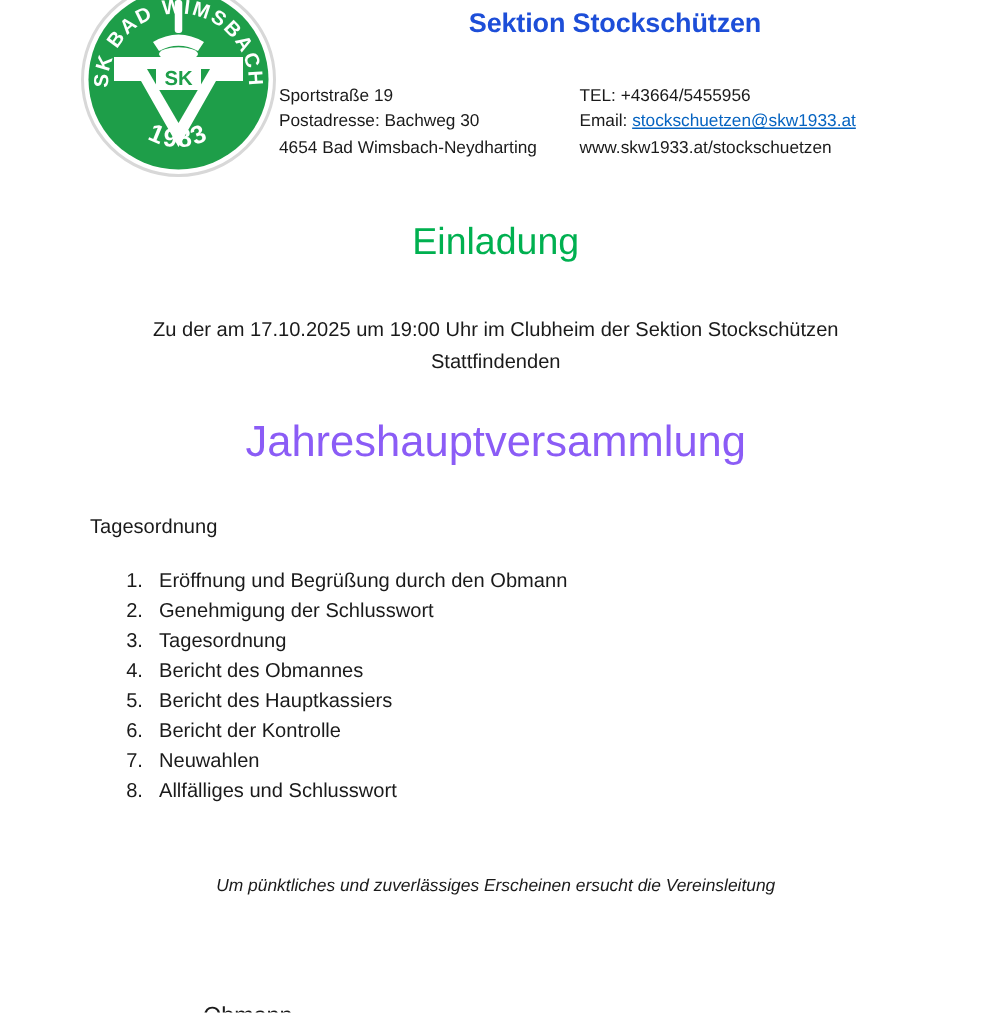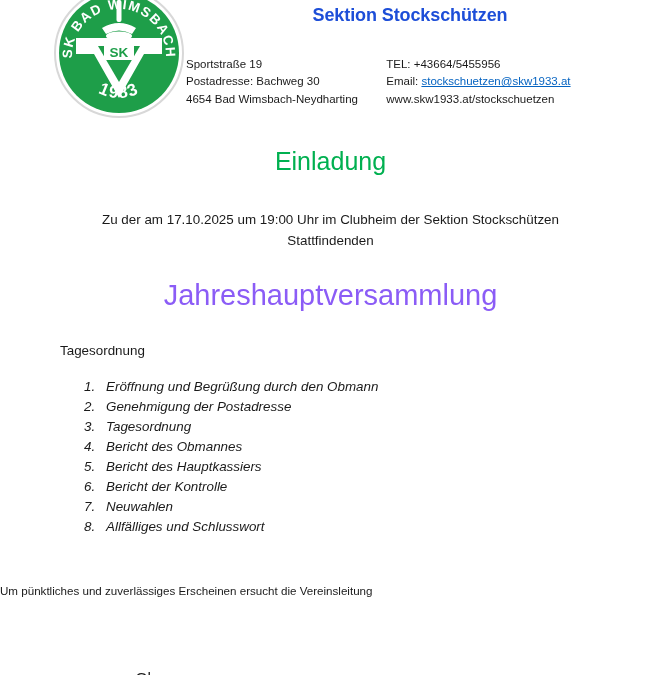--- a/index.html
+++ b/index.html
@@ -111,35 +111,35 @@
     font-size: 13.4px;
     line-height: 1.4;
     color: #1a1a1a;
   }
 
   .agenda-list {
     margin: 17px 0 0 0;
     padding-left: 99px;
     list-style-position: outside;
     list-style-type: decimal;
-    font-style: italic;
   }
   .agenda-list li {
     font-size: 13.4px;
     line-height: 1.49;
     color: #1a1a1a;
     padding-left: 7px;
   }
 
   .closing-note {
     margin: 46px 0 0 0;
-    text-align: left;
+    text-align: center;
     font-size: 11.6px;
     line-height: 1.4;
     color: #1a1a1a;
+    font-style: italic;
   }
 
   .signatures {
     margin: 69px 0 0 0;
     display: flex;
     width: 661px;
   }
   .sig-col {
     flex: 0 0 50%;
     text-align: center;
@@ -215,21 +215,21 @@
     <div>Zu der am 17.10.2025 um 19:00 Uhr im Clubheim der Sektion Stockschützen</div>
     <div>Stattfindenden</div>
   </div>
 
   <h2 class="heading-jhv">Jahreshauptversammlung</h2>
 
   <div class="agenda-label">Tagesordnung</div>
 
   <ol class="agenda-list">
     <li>Eröffnung und Begrüßung durch den Obmann</li>
-    <li>Genehmigung der Postadresse</li>
+    <li>Genehmigung der Schlusswort</li>
     <li>Tagesordnung</li>
     <li>Bericht des Obmannes</li>
     <li>Bericht des Hauptkassiers</li>
     <li>Bericht der Kontrolle</li>
     <li>Neuwahlen</li>
     <li>Allfälliges und Schlusswort</li>
   </ol>
 
   <div class="closing-note">Um pünktliches und zuverlässiges Erscheinen ersucht die Vereinsleitung</div>
 

